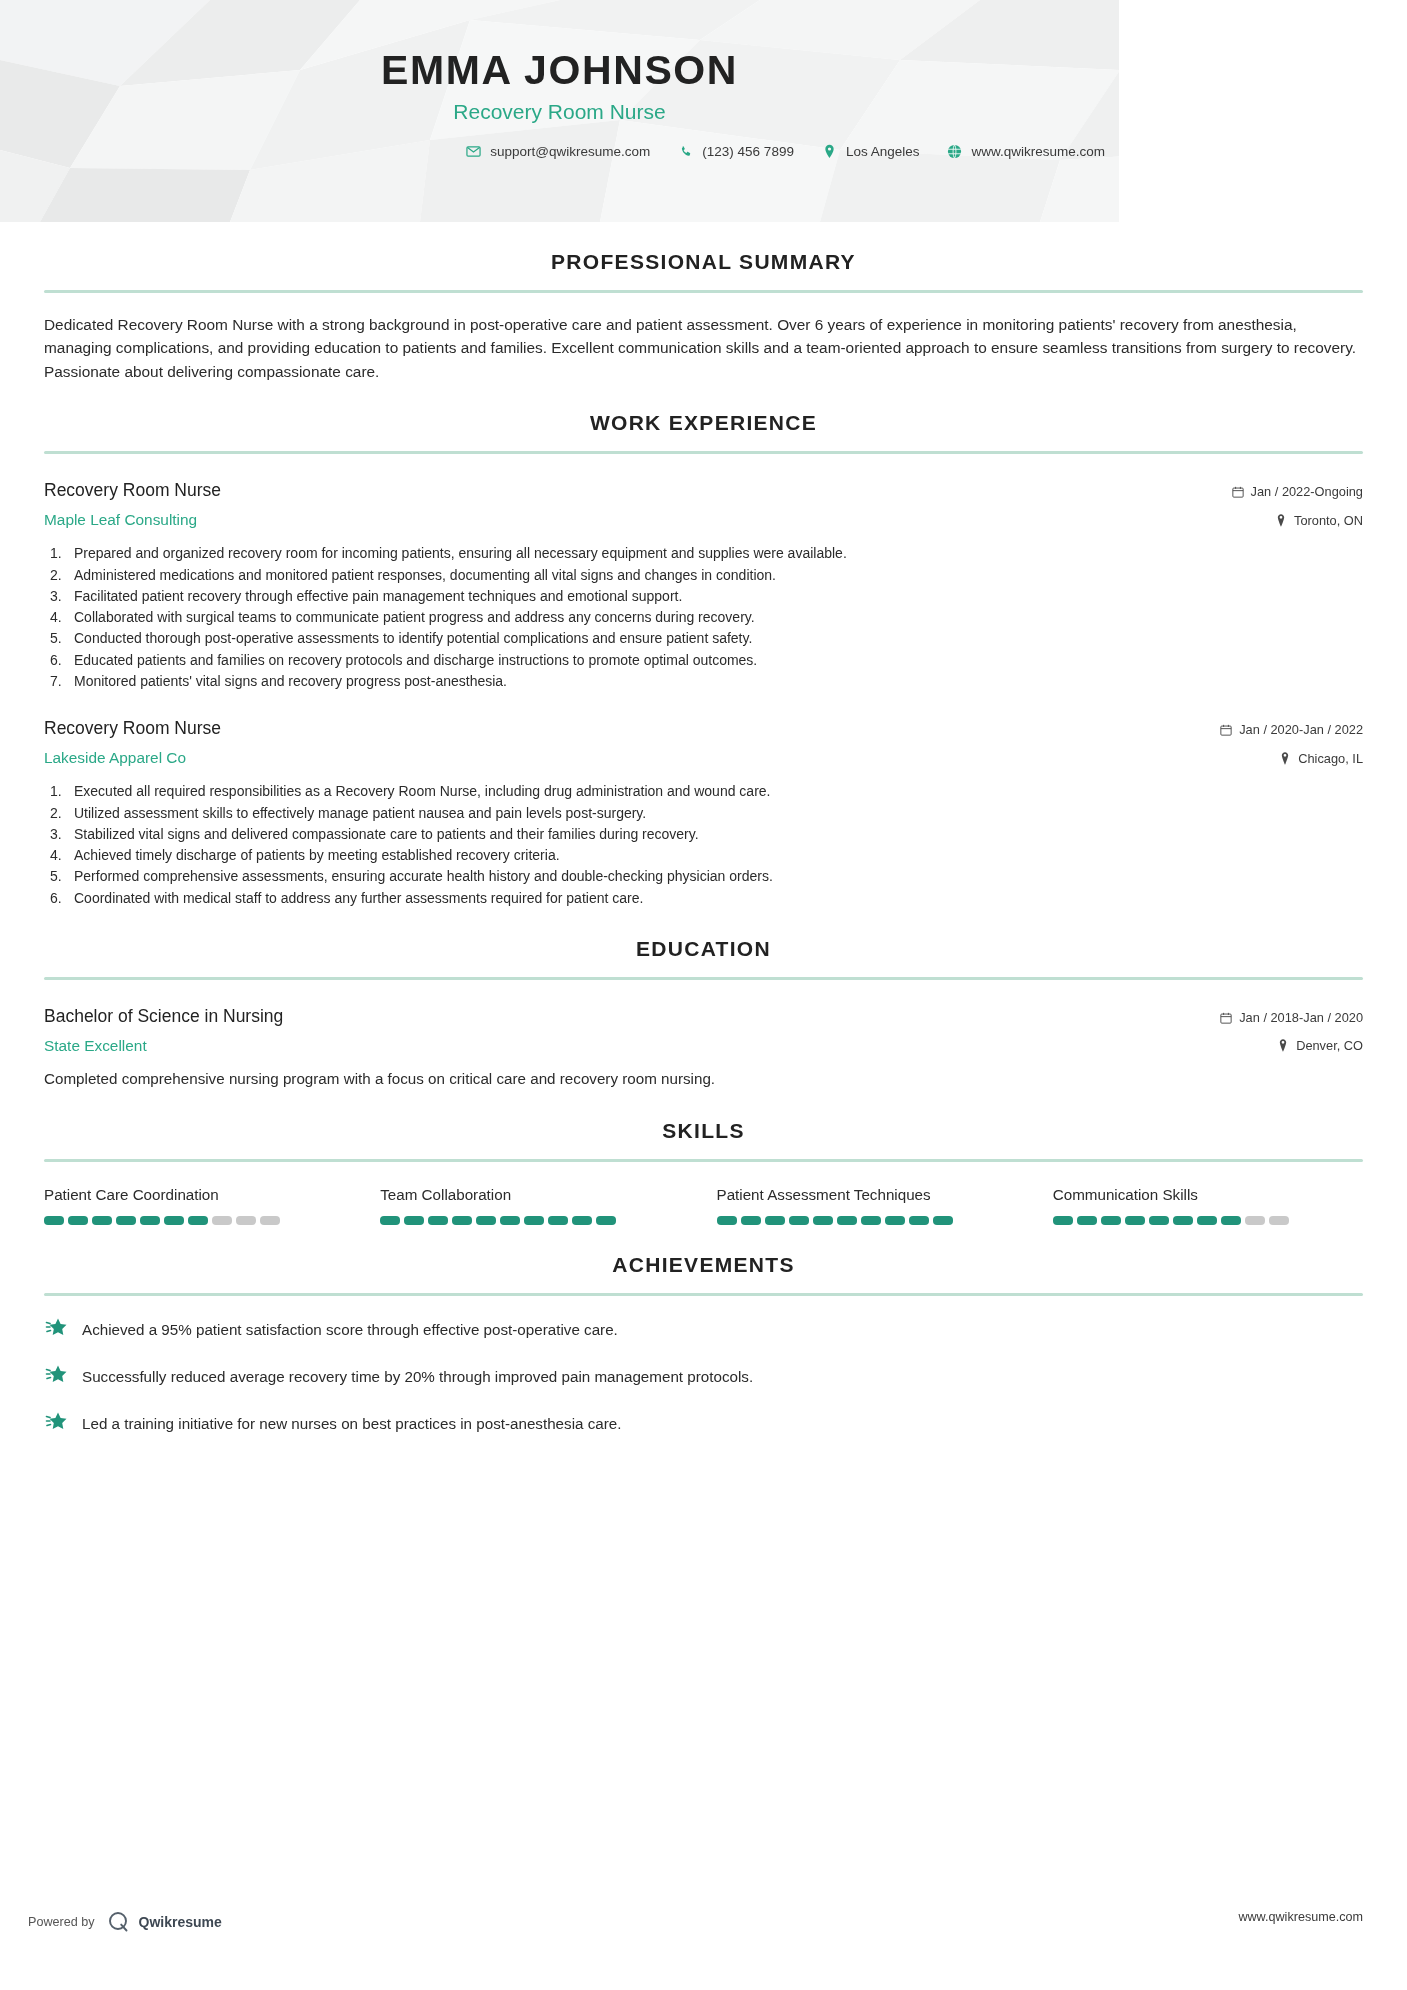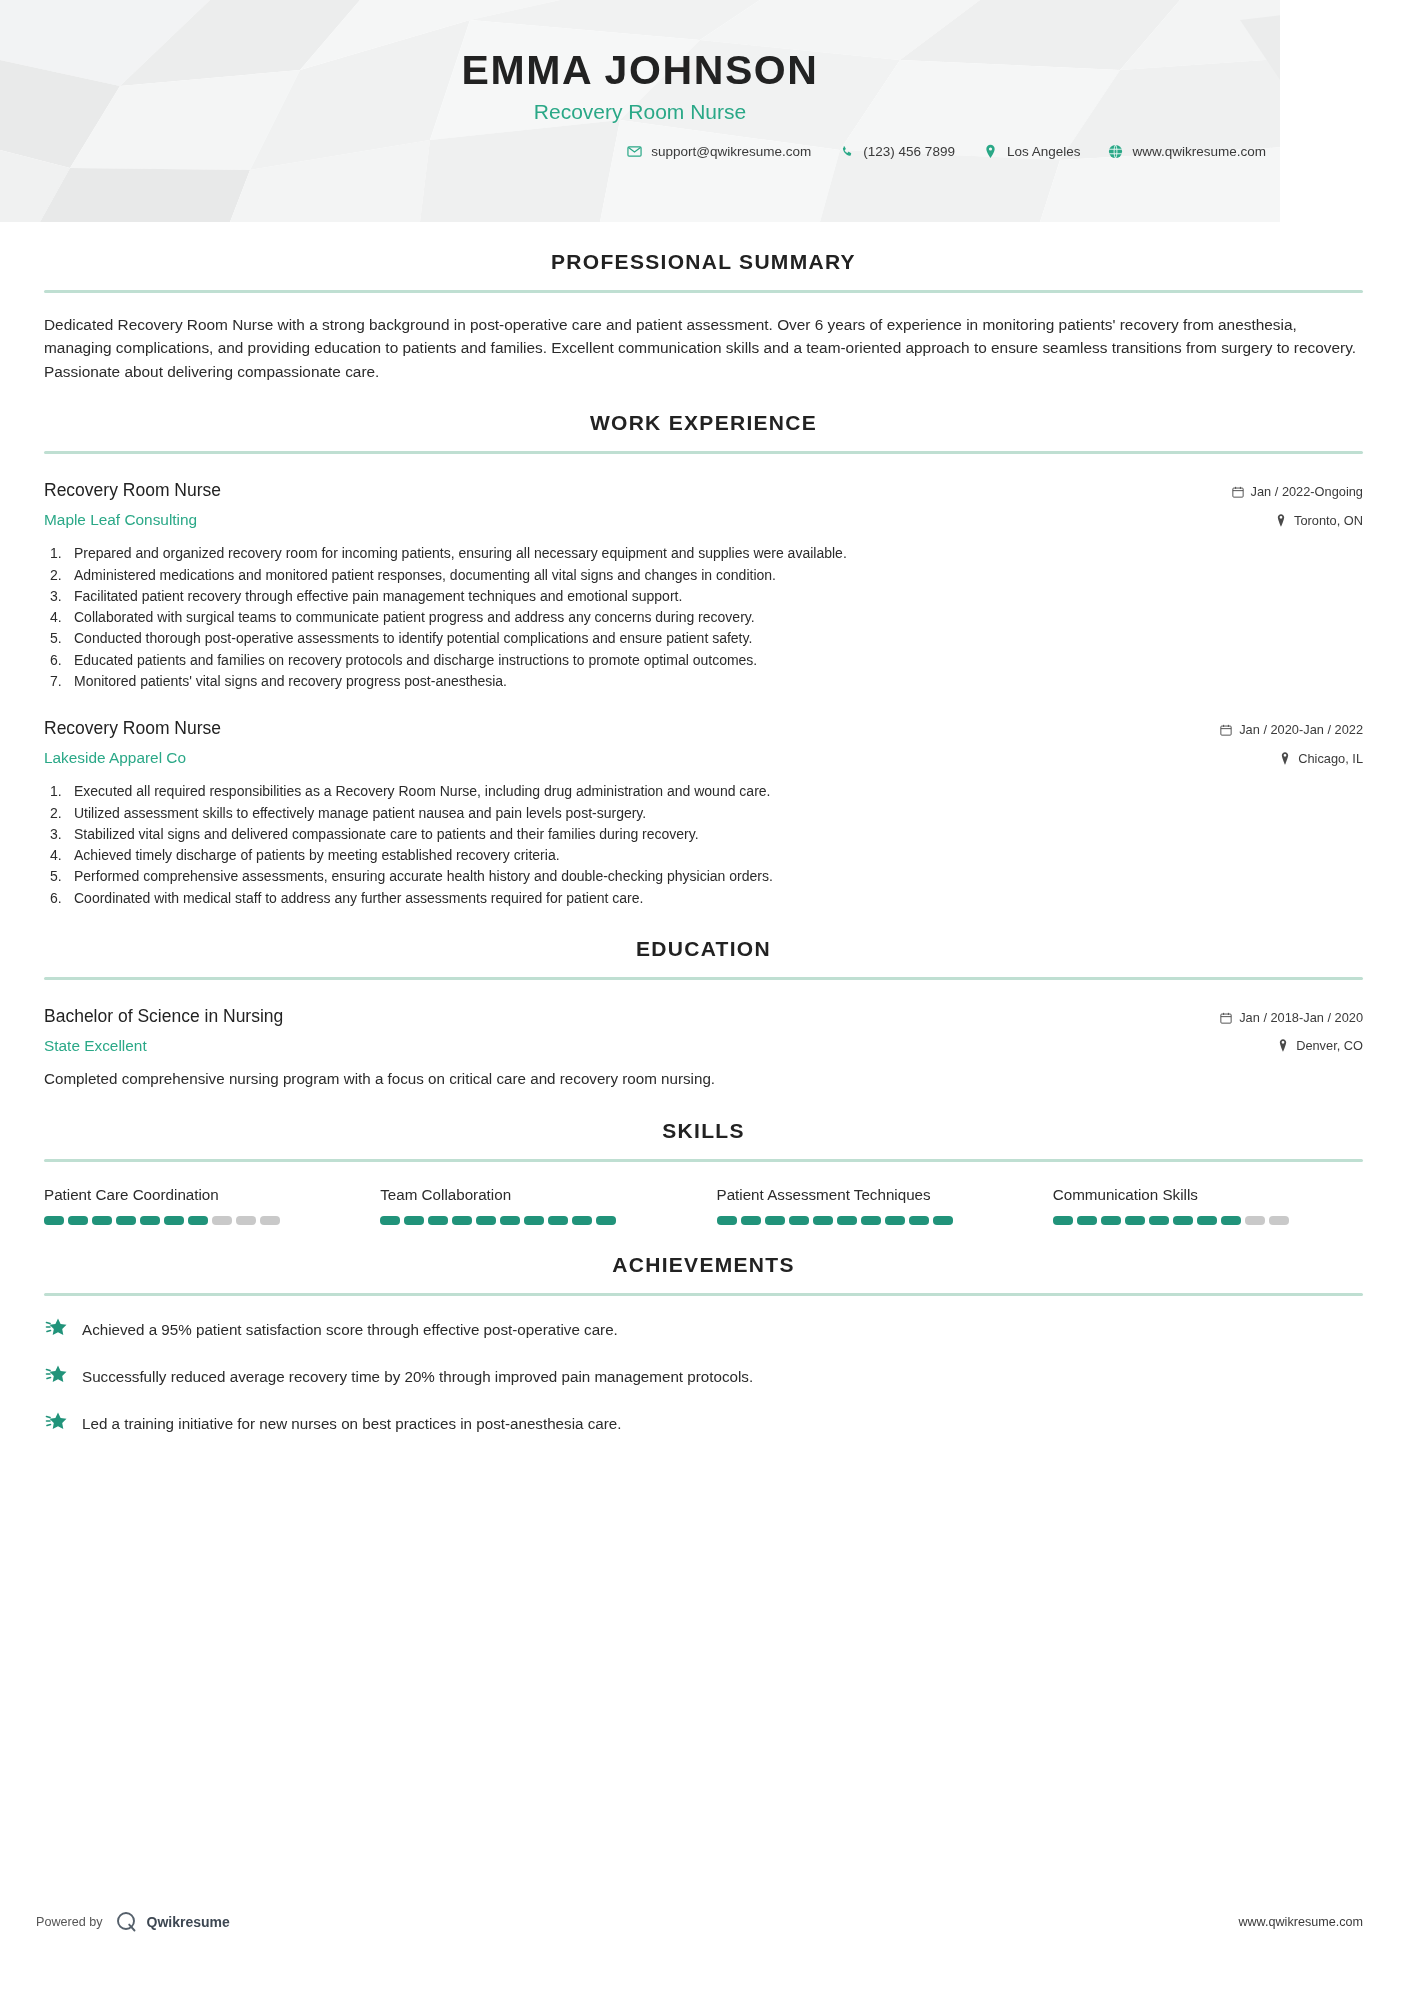--- a/index.html
+++ b/index.html
@@ -14,21 +14,21 @@
     position: relative;
     width: 1407px;
     height: 1990px;
     background: #ffffff;
     overflow: hidden;
   }
 
   
   .hero {
     position: relative;
-    width: 1280px;
+    width: 1119px;
     height: 222px;
     background: #ffffff;
     overflow: hidden;
   }
   .hero svg.poly {
     position: absolute;
     top: 0; left: 0;
     width: 1407px;
     height: 222px;
   }
@@ -228,25 +228,24 @@
   .ach-text {
     font-size: 15.2px;
     line-height: 1.45;
     color: #2b2b2b;
     padding-top: 1px;
   }
 
   
   .footer {
     position: absolute;
-    left: 36px;
+    left: 28px;
     right: 44px;
     bottom: 56px;
     display: flex;
-    align-items: center;
     justify-content: space-between;
     font-size: 12.6px;
     color: #555555;
   }
   .footer-left {
     display: flex;
     align-items: center;
     gap: 12px;
   }
   .brand {

